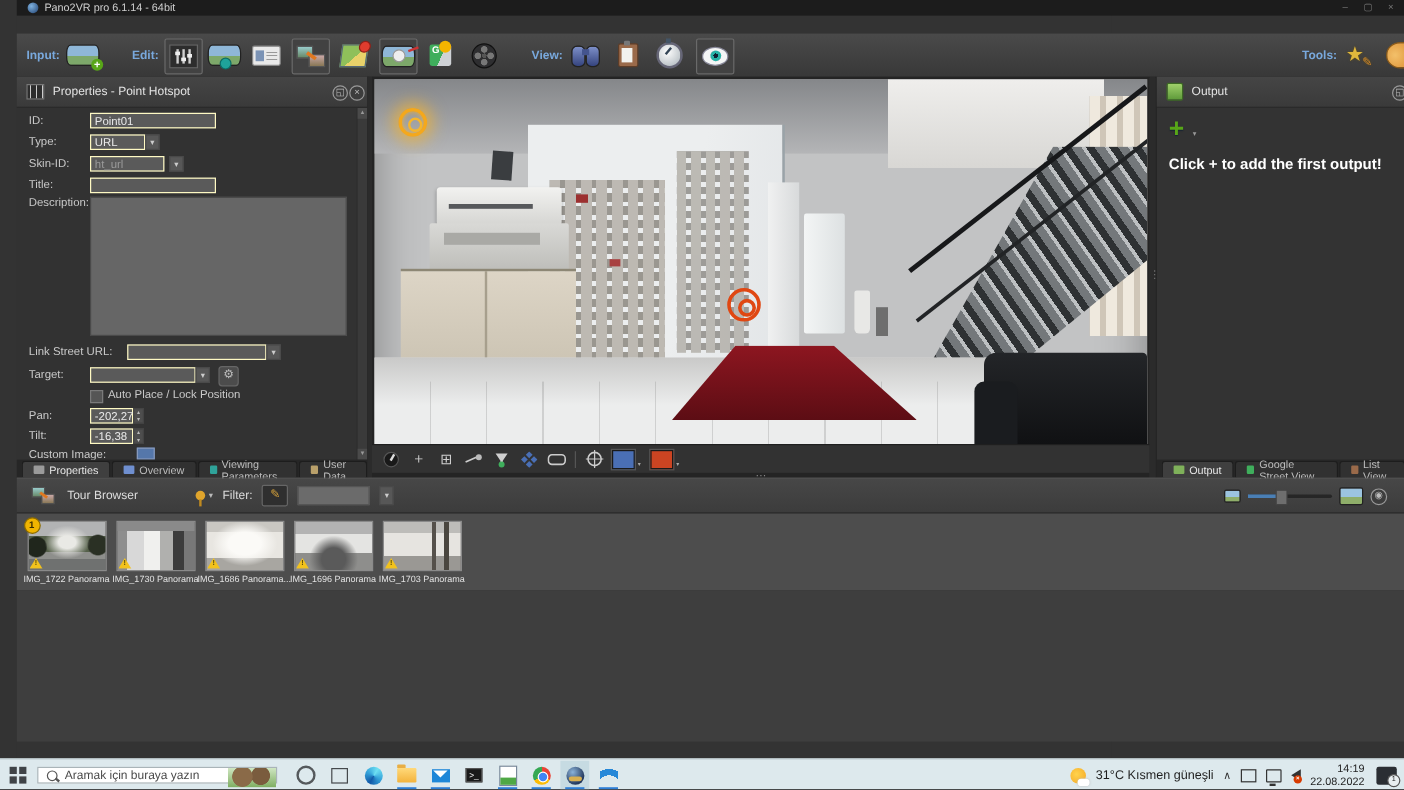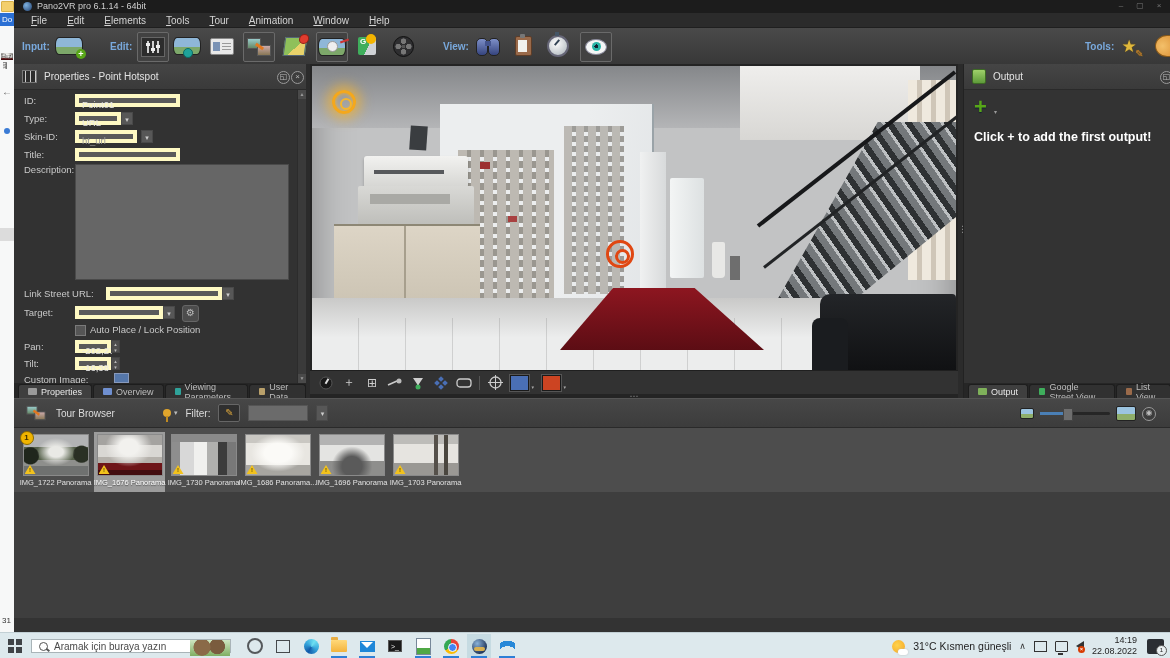--- a/index.html
+++ b/index.html
@@ -93,21 +93,21 @@
   .tab{display:flex;align-items:center;gap:4px;padding:0 9px;font-size:9px;color:#bdbdbd;background:#313131;
       border:1px solid #1d1d1d;border-bottom:none;border-radius:3px 3px 0 0;margin-top:1px;}
   .tab.active{background:#3f3f3f;color:#e8e8e8;justify-content:space-between;}
   .tabico{width:9px;height:7px;display:inline-block;border-radius:1px;}
 
   
   #leftpanel{left:0;top:64px;width:292px;height:334px;background:#323232;border-right:1px solid #222;}
   #leftpanel .hicon{width:13px;height:11px;background:#2d2d2d;border:1px solid #777;
       background-image:repeating-linear-gradient(90deg,transparent 0 2px,#ccc 2px 3px,transparent 3px 5px);}
   .flabel{color:#c9c9c9;font-size:9.5px;}
-  .fin{background:#5a5a5a;border:4px solid #fef9c3;color:#e8e8e8;font-size:9.5px;height:13px;line-height:13px;padding:0 3px;box-sizing:border-box;}
+  .fin{background:#5a5a5a;border:1px solid #fef9c3;color:#e8e8e8;font-size:9.5px;height:13px;line-height:13px;padding:0 3px;box-sizing:border-box;}
   .fin.dim{color:#9a9a9a;}
   .dd-arrow{display:inline-block;width:12px;height:13px;background:#575757;border:1px solid #494949;color:#ccc;
       font-size:7px;line-height:13px;text-align:center;box-sizing:border-box;}
   .spin{width:36px;}
   .spinbtns{display:inline-block;width:9px;height:13px;background:#4e4e4e;border:1px solid #444;box-sizing:border-box;
       color:#bbb;font-size:5px;line-height:6px;text-align:center;}
   .chk{display:inline-block;width:9px;height:9px;background:#555;border:1px solid #7a7a7a;vertical-align:-1px;}
   #lscroll{left:283px;top:26px;width:8px;height:293px;background:#3a3a3a;border-left:1px solid #2c2c2c;}
   .scr-arrow{left:0;width:8px;height:9px;background:#4a4a4a;color:#999;font-size:5px;text-align:center;line-height:9px;}
 
@@ -268,51 +268,31 @@
   #clock{font-size:9px;color:#1f1f1f;text-align:right;line-height:11px;}
   #notif{width:17px;height:15px;background:#2a2e33;border-radius:2px;position:relative;margin-left:2px;}
   #notif:after{content:"1";position:absolute;right:-3px;bottom:-2px;width:9px;height:9px;border-radius:50%;background:#e8eef0;
       border:1px solid #555;color:#222;font-size:6px;line-height:9px;text-align:center;}
 </style>
 </head>
 <body>
 
 <div id="stage">
 
-  <div id="bgstrip" class="abs">
-    <div class="fold abs"></div>
-    <div class="dochip abs">Do</div>
-    <div class="t1 abs">Hızl</div>
-    <div class="t2 abs">s</div>
-    <div class="arr abs">←</div>
-    <div class="dot abs"></div>
-    <div class="band abs"></div>
-    <div class="t31 abs">31</div>
-  </div>
 
   <div id="app" class="abs">
 
     <div id="titlebar" class="abs">
       <div class="appico abs"></div>
       <span class="ttl abs">Pano2VR pro 6.1.14 - 64bit</span>
       <span class="wbtn abs" style="right:40px">–</span>
       <span class="wbtn abs" style="right:21px">▢</span>
       <span class="wbtn abs" style="right:2px">×</span>
     </div>
 
-    <div id="menubar" class="abs">
-        <span class="menu-item"><u>F</u>ile</span>
-        <span class="menu-item"><u>E</u>dit</span>
-        <span class="menu-item"><u>E</u>lements</span>
-        <span class="menu-item"><u>T</u>ools</span>
-        <span class="menu-item"><u>T</u>our</span>
-        <span class="menu-item"><u>A</u>nimation</span>
-        <span class="menu-item"><u>W</u>indow</span>
-        <span class="menu-item"><u>H</u>elp</span>
-      </div>
 
     <div id="toolbar" class="abs">
       <span class="tb-label abs" style="left:8px">Input:</span>
       <div class="tb-ic abs" style="left:40px">
           <div class="pano-shape">
             <div class="plus">+</div>
           </div>
         </div>
 
       <span class="tb-label abs" style="left:96px">Edit:</span>
@@ -590,26 +570,20 @@
     </div>
 
     <div id="thumbrow" class="abs">
         <div class="thumb">
           <div class="timg t0">
             <div class="badge">1</div>
             <div class="warn">!</div>
           </div>
           <div class="tlabel">IMG_1722 Panorama</div>
         </div>
-        <div class="thumb sel">
-          <div class="timg t1">
-            <div class="warn">!</div>
-          </div>
-          <div class="tlabel">IMG_1676 Panorama</div>
-        </div>
         <div class="thumb">
           <div class="timg t2">
             <div class="warn">!</div>
           </div>
           <div class="tlabel">IMG_1730 Panorama</div>
         </div>
         <div class="thumb">
           <div class="timg t3">
             <div class="warn">!</div>
           </div>

